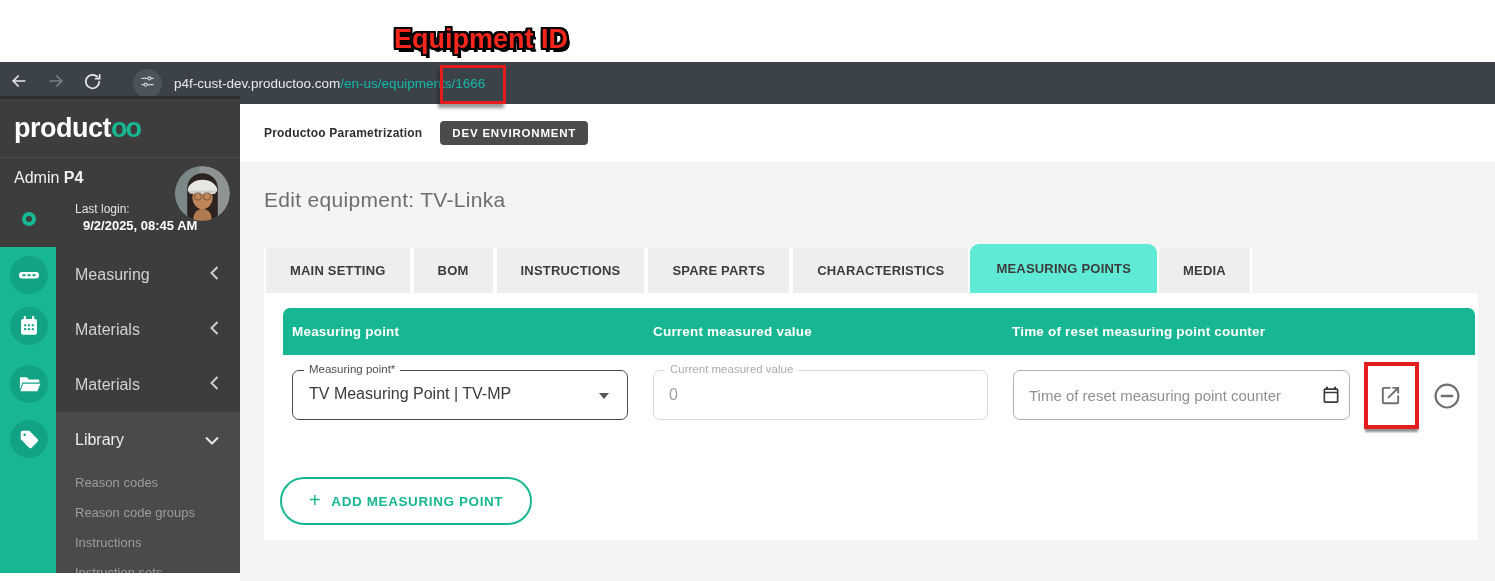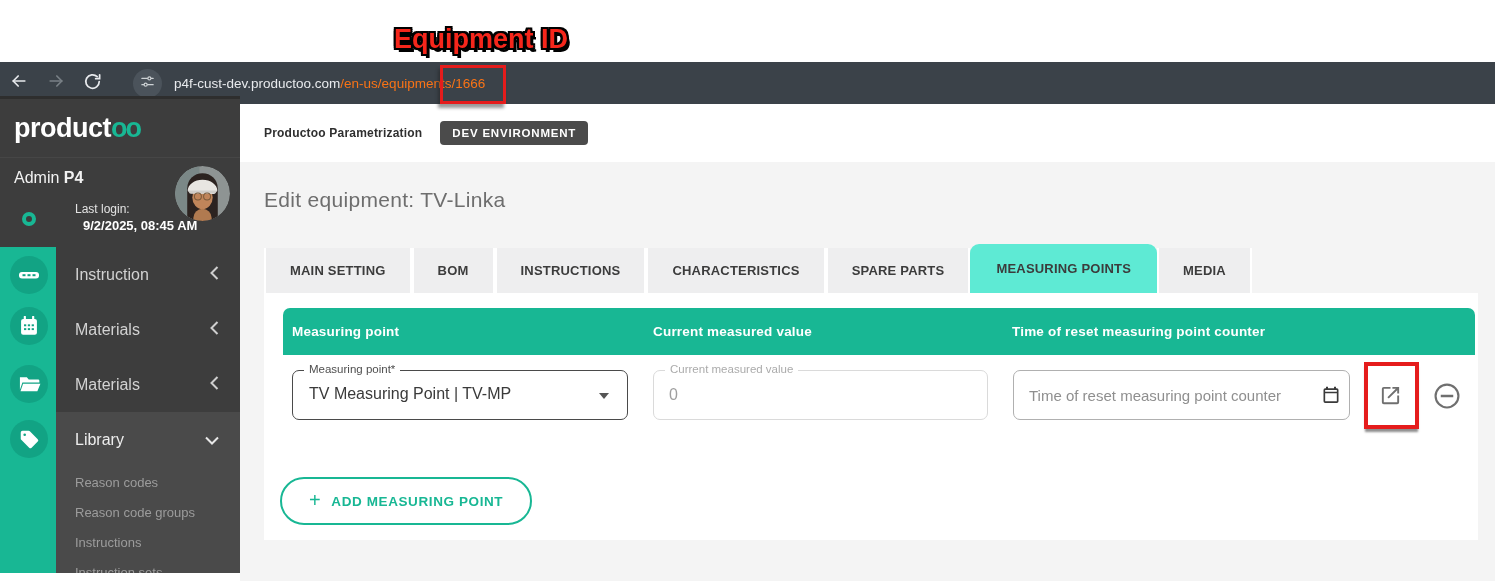--- a/index.html
+++ b/index.html
@@ -10,21 +10,21 @@
   .topband { position:absolute; left:0; top:0; width:100%; height:62px; background:#fff; }
   .annot-label { position:absolute; left:394px; top:24px; font-size:27px; font-weight:bold; color:#f5261b; letter-spacing:0;
     text-shadow:-2px -2px 0 #000, 2px -2px 0 #000, -2px 2px 0 #000, 2px 2px 0 #000,
                 -2px 0 0 #000, 2px 0 0 #000, 0 -2px 0 #000, 0 2px 0 #000, 3px 4px 0 #000; }
 
   
   .browser { position:absolute; left:0; top:62px; width:100%; height:42px; background:#3b4249; display:flex; align-items:center; }
   .nav-ic { width:37px; height:42px; display:flex; align-items:center; justify-content:center; cursor:pointer; }
   .site-ic-circle { width:29px; height:29px; border-radius:50%; background:#4b535b; display:flex; align-items:center; justify-content:center; margin:0 12px 0 22px; cursor:pointer; }
   .url { font-size:13.5px; color:#e8eaed; white-space:nowrap; }
-  .url .muted { color:#f97316; }
+  .url .muted { color:#14b8a6; }
   .url-redbox { position:absolute; left:440px; top:3px; width:66px; height:39px; border:3px solid #e51c1c;
     box-shadow:-2px 4px 3px rgba(30,30,30,.45); z-index:5; }
 
   
   .sidebar { position:absolute; left:0; top:96px; width:240px; height:477px; background:#3d3d3d; overflow:hidden; border-top:3px solid #2e2e2e; }
   .logo { height:59px; padding:14px 0 0 14px; font-size:27px; font-weight:bold; color:#fff; letter-spacing:-0.5px; border-bottom:1px solid #464646; }
   .logo .oo { color:#18b794; letter-spacing:-2px; }
   .userblock { position:relative; height:86px; }
   .user-name { position:absolute; left:14px; top:11px; font-size:16px; color:#f2f2f2; }
   .user-name b { font-weight:bold; }
@@ -200,21 +200,21 @@
       </div>
       <div class="rail-ic" style="top:173px">
         <svg width="21" height="21" viewBox="0 0 24 24" fill="#fff">
             <path d="M21.4 11.6l-9-9A2 2 0 0 0 11 2H4a2 2 0 0 0-2 2v7c0 .55.22 1.05.59 1.41l9 9a2 2 0 0 0 2.82 0l7-7a2 2 0 0 0 0-2.81zM6.5 8A1.5 1.5 0 1 1 8 6.5 1.5 1.5 0 0 1 6.5 8z"></path>
           </svg>
       </div>
     </div>
 
     <div class="menu">
       <div class="menu-item">
-        <span>Instruction</span>
+        <span>Measuring</span>
         <span><svg width="9" height="14" viewBox="0 0 9 14" fill="none" stroke="#cfcfcf" stroke-width="2">
               <path d="M7.5 1 1.5 7l6 6"></path>
             </svg></span>
       </div>
       <div class="menu-item">
         <span>Materials</span>
         <span><svg width="9" height="14" viewBox="0 0 9 14" fill="none" stroke="#cfcfcf" stroke-width="2">
               <path d="M7.5 1 1.5 7l6 6"></path>
             </svg></span>
       </div>
@@ -246,22 +246,22 @@
       <span class="env-badge">DEV ENVIRONMENT</span>
     </div>
 
     <div class="content">
       <div class="page-title">Edit equipment: TV-Linka</div>
 
       <div class="tabs">
         <div class="tab">MAIN SETTING</div>
         <div class="tab">BOM</div>
         <div class="tab">INSTRUCTIONS</div>
+        <div class="tab">SPARE PARTS</div>
         <div class="tab">CHARACTERISTICS</div>
-        <div class="tab">SPARE PARTS</div>
         <div class="tab active">MEASURING POINTS</div>
         <div class="tab">MEDIA</div>
       </div>
 
       <div class="card">
         <div class="thead">
           <span class="th th1">Measuring point</span>
           <span class="th th2">Current measured value</span>
           <span class="th th3">Time of reset measuring point counter</span>
         </div>

